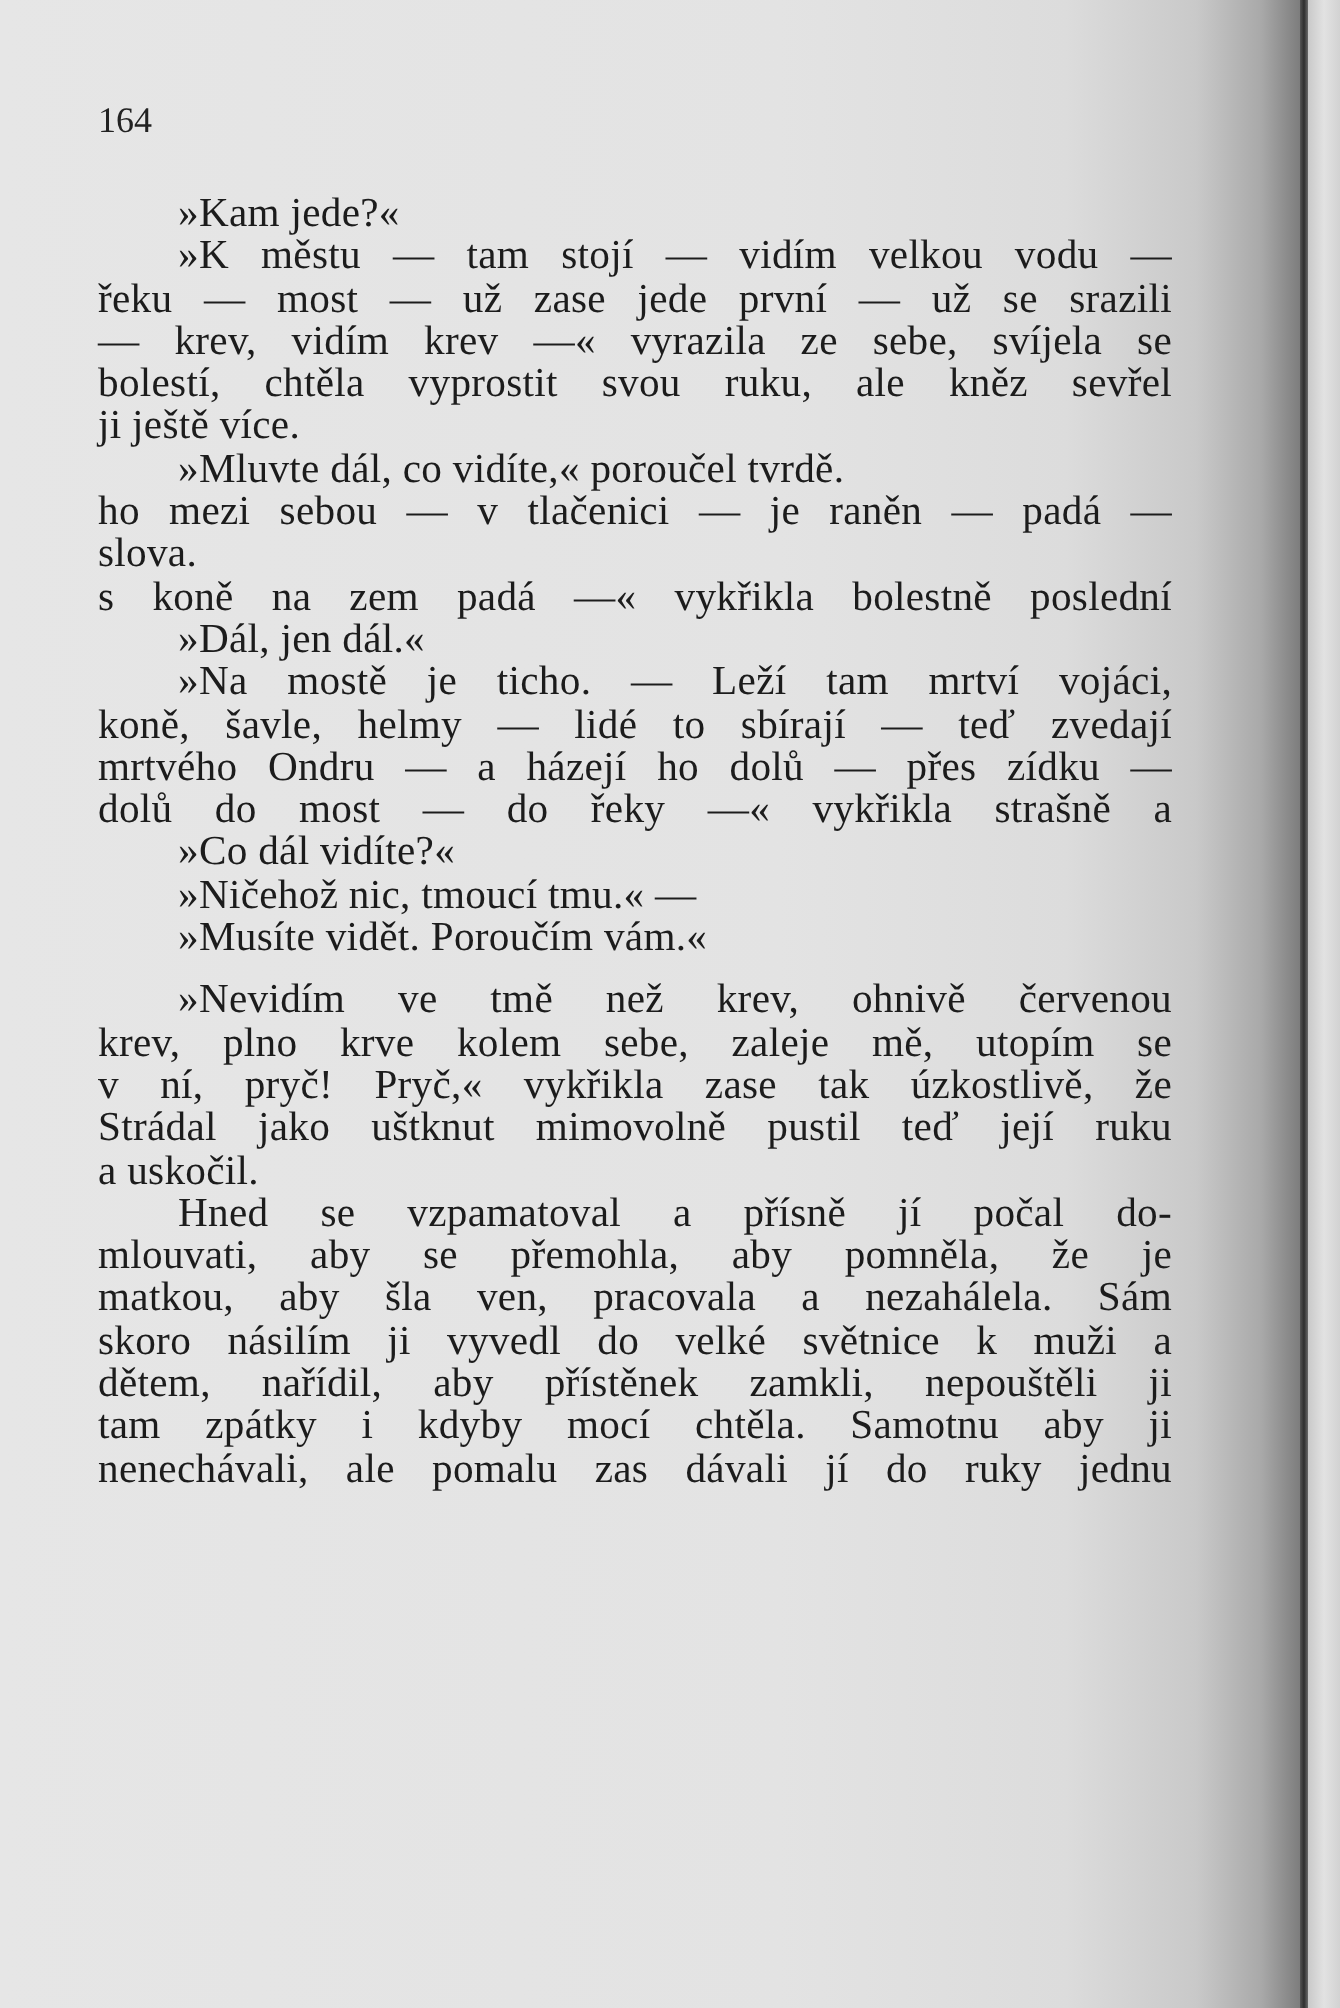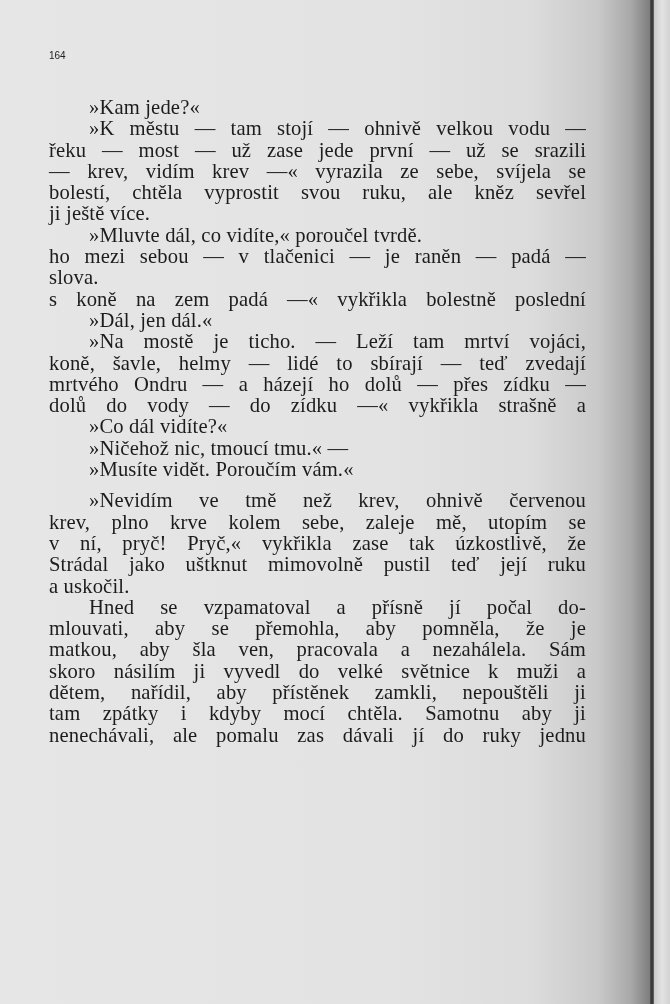--- a/index.html
+++ b/index.html
@@ -15,54 +15,54 @@
   .gutter-line {
     position: absolute; left: 650px; top: 0; width: 4px; height: 1004px;
     background: linear-gradient(to right, #555, #2e2e2e, #6a6a6a);
   }
   .next-page {
     position: absolute; left: 654px; top: 0; width: 16px; height: 1004px;
     background: linear-gradient(to right, #c9c9c9, #e2e2e2 50%, #d2d2d2);
   }
   .page-number {
     position: absolute; left: 49px; top: 50px;
-    font-family: Liberation Sans, sans-serif; font-size: 10px; color: #222;
+    font-family: Liberation Serif, serif; font-size: 18px; color: #222;
   }
   .text {
     position: absolute; left: 49px; top: 97px; width: 537px;
     font-family: Liberation Serif, serif; font-size: 20.6px;
     line-height: 21.3px; color: #1c1c1c;
     letter-spacing: 0.15px;
   }
   .line { white-space: nowrap; display: block; text-align: justify; text-align-last: justify; height: 21.3px; }
   .line.last { text-align-last: left; }
   .line.indent { padding-left: 40px; }
   .gap { height: 10px; }
 </style>
 </head>
 <body>
 
 <div class="page">
   <div class="page-number">164</div>
   <div class="text" id="text">
       <span class="line indent last">»Kam jede?«</span>
-      <span class="line indent">»K městu — tam stojí — ohnivě velkou vodu —</span>
+      <span class="line indent">»K městu — tam stojí — vidím velkou vodu —</span>
       <span class="line">řeku — most — už zase jede první — už se srazili</span>
       <span class="line">— krev, vidím krev —« vyrazila ze sebe, svíjela se</span>
       <span class="line">bolestí, chtěla vyprostit svou ruku, ale kněz sevřel</span>
       <span class="line last">ji ještě více.</span>
       <span class="line indent last">»Mluvte dál, co vidíte,« poroučel tvrdě.</span>
       <span class="line">ho mezi sebou — v tlačenici — je raněn — padá —</span>
       <span class="line last">slova.</span>
       <span class="line">s koně na zem padá —« vykřikla bolestně poslední</span>
       <span class="line indent last">»Dál, jen dál.«</span>
       <span class="line indent">»Na mostě je ticho. — Leží tam mrtví vojáci,</span>
       <span class="line">koně, šavle, helmy — lidé to sbírají — teď zvedají</span>
       <span class="line">mrtvého Ondru — a házejí ho dolů — přes zídku —</span>
-      <span class="line">dolů do vody — do zídku —« vykřikla strašně a</span>
+      <span class="line">dolů do most — do řeky —« vykřikla strašně a</span>
       <span class="line indent last">»Co dál vidíte?«</span>
       <span class="line indent last">»Ničehož nic, tmoucí tmu.« —</span>
       <span class="line indent last">»Musíte vidět. Poroučím vám.«</span>
       <div class="gap"></div>
       <span class="line indent">»Nevidím ve tmě než krev, ohnivě červenou</span>
       <span class="line">krev, plno krve kolem sebe, zaleje mě, utopím se</span>
       <span class="line">v ní, pryč! Pryč,« vykřikla zase tak úzkostlivě, že</span>
       <span class="line">Strádal jako uštknut mimovolně pustil teď její ruku</span>
       <span class="line last">a uskočil.</span>
       <span class="line indent">Hned se vzpamatoval a přísně jí počal do-</span>

